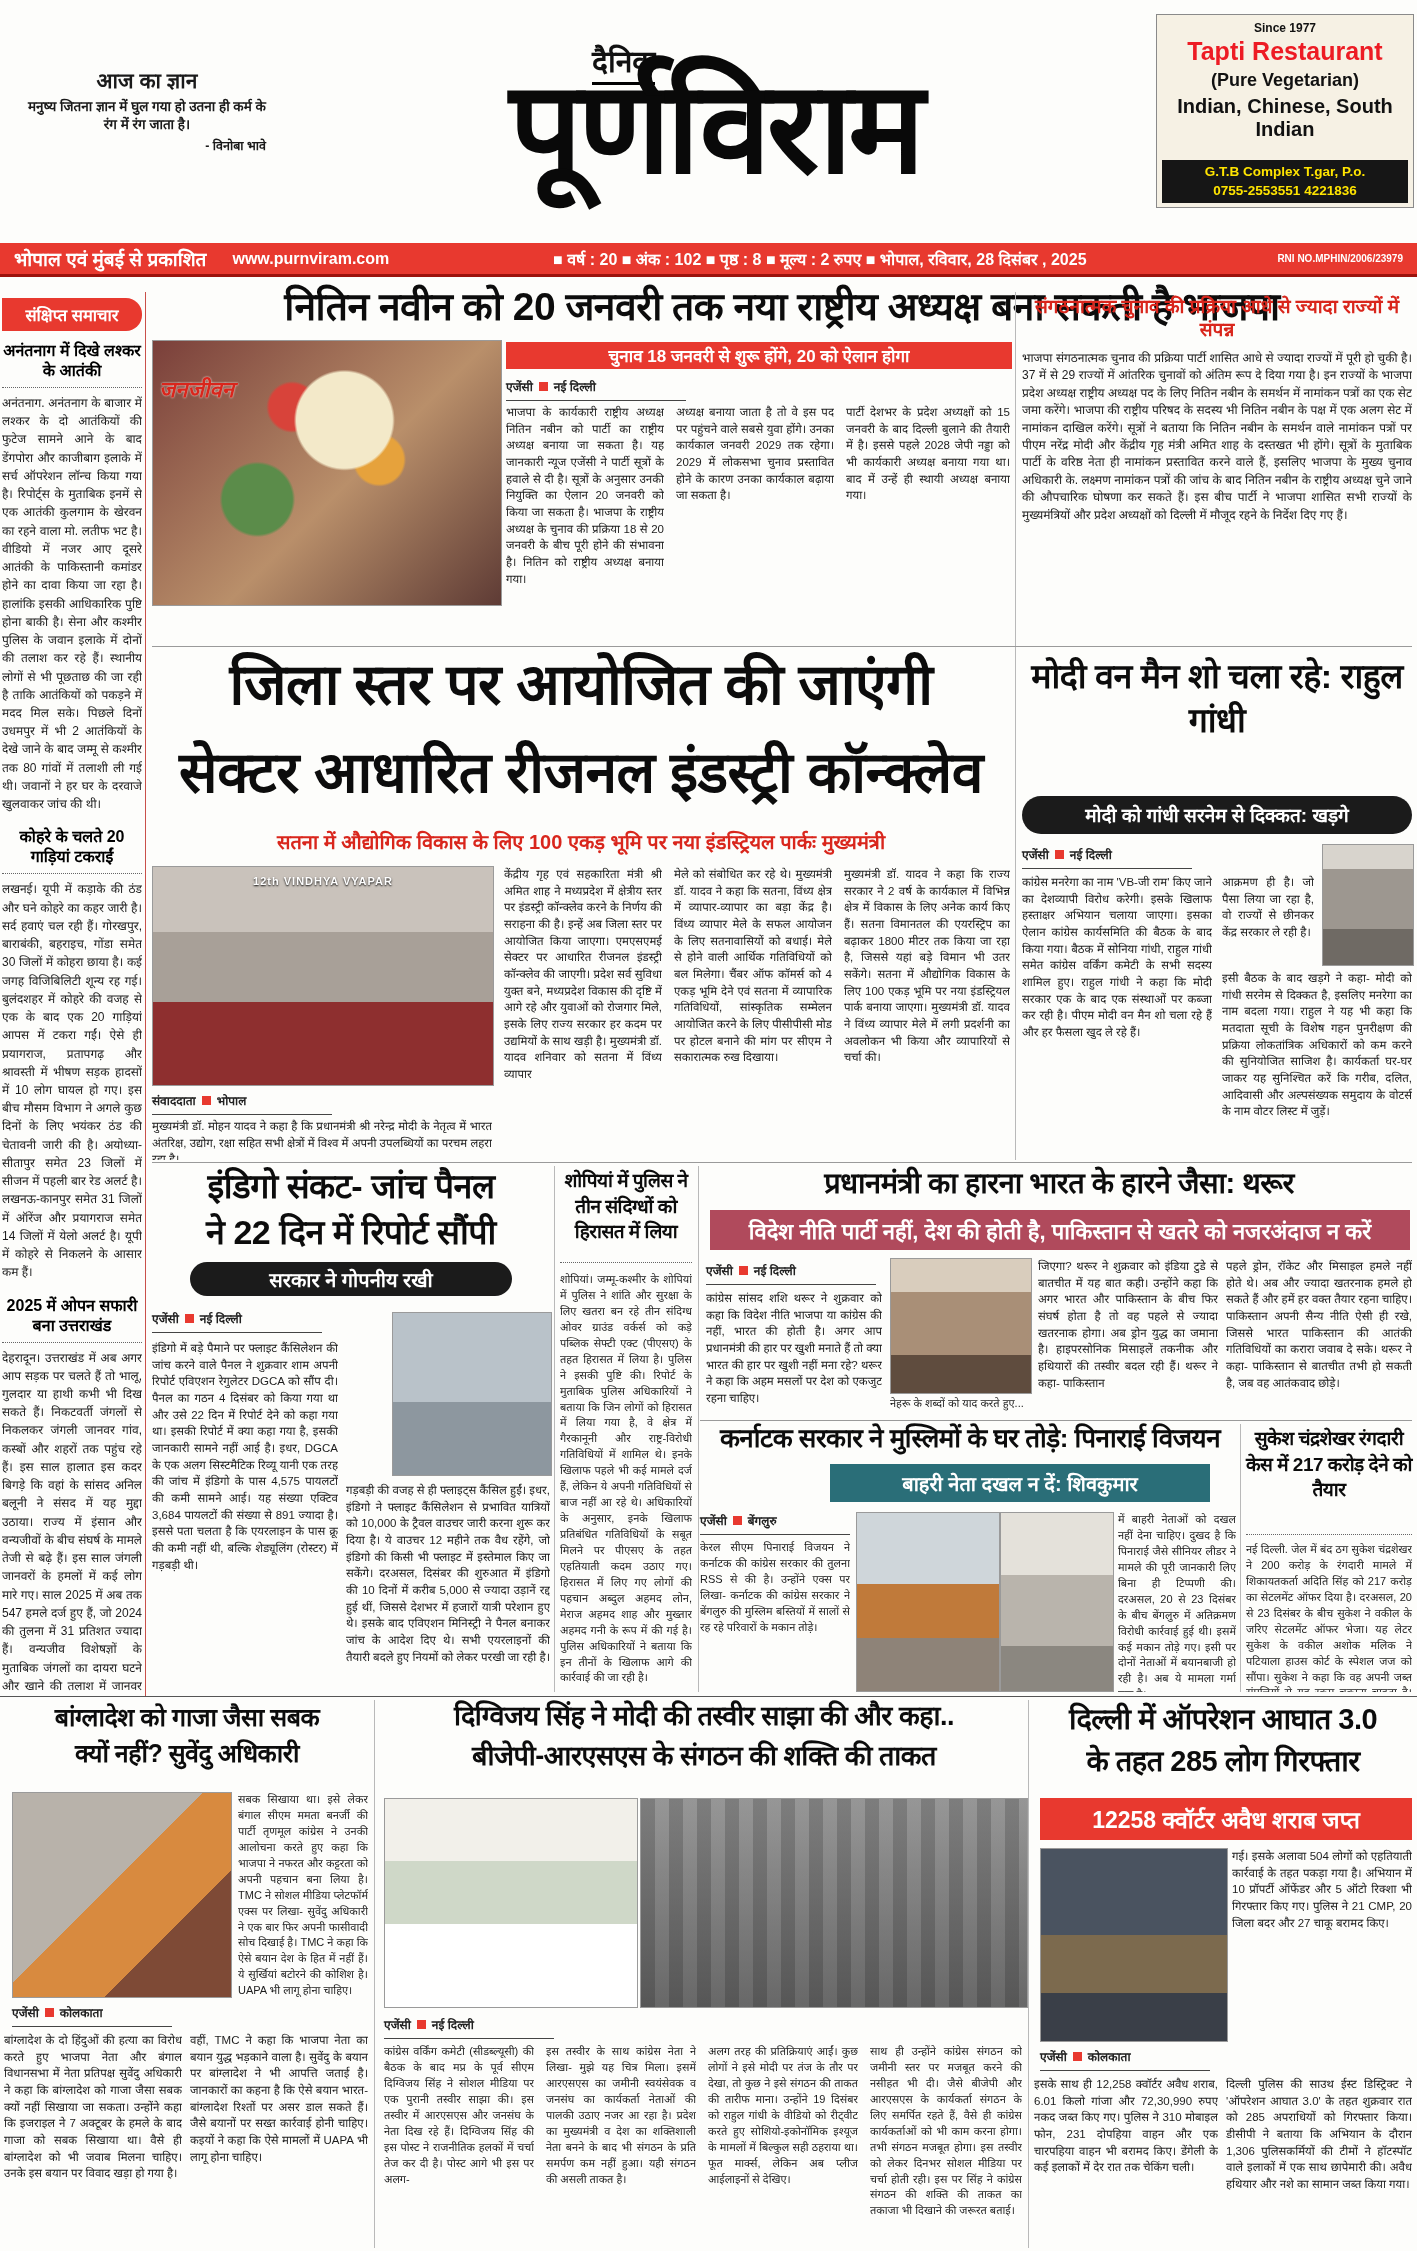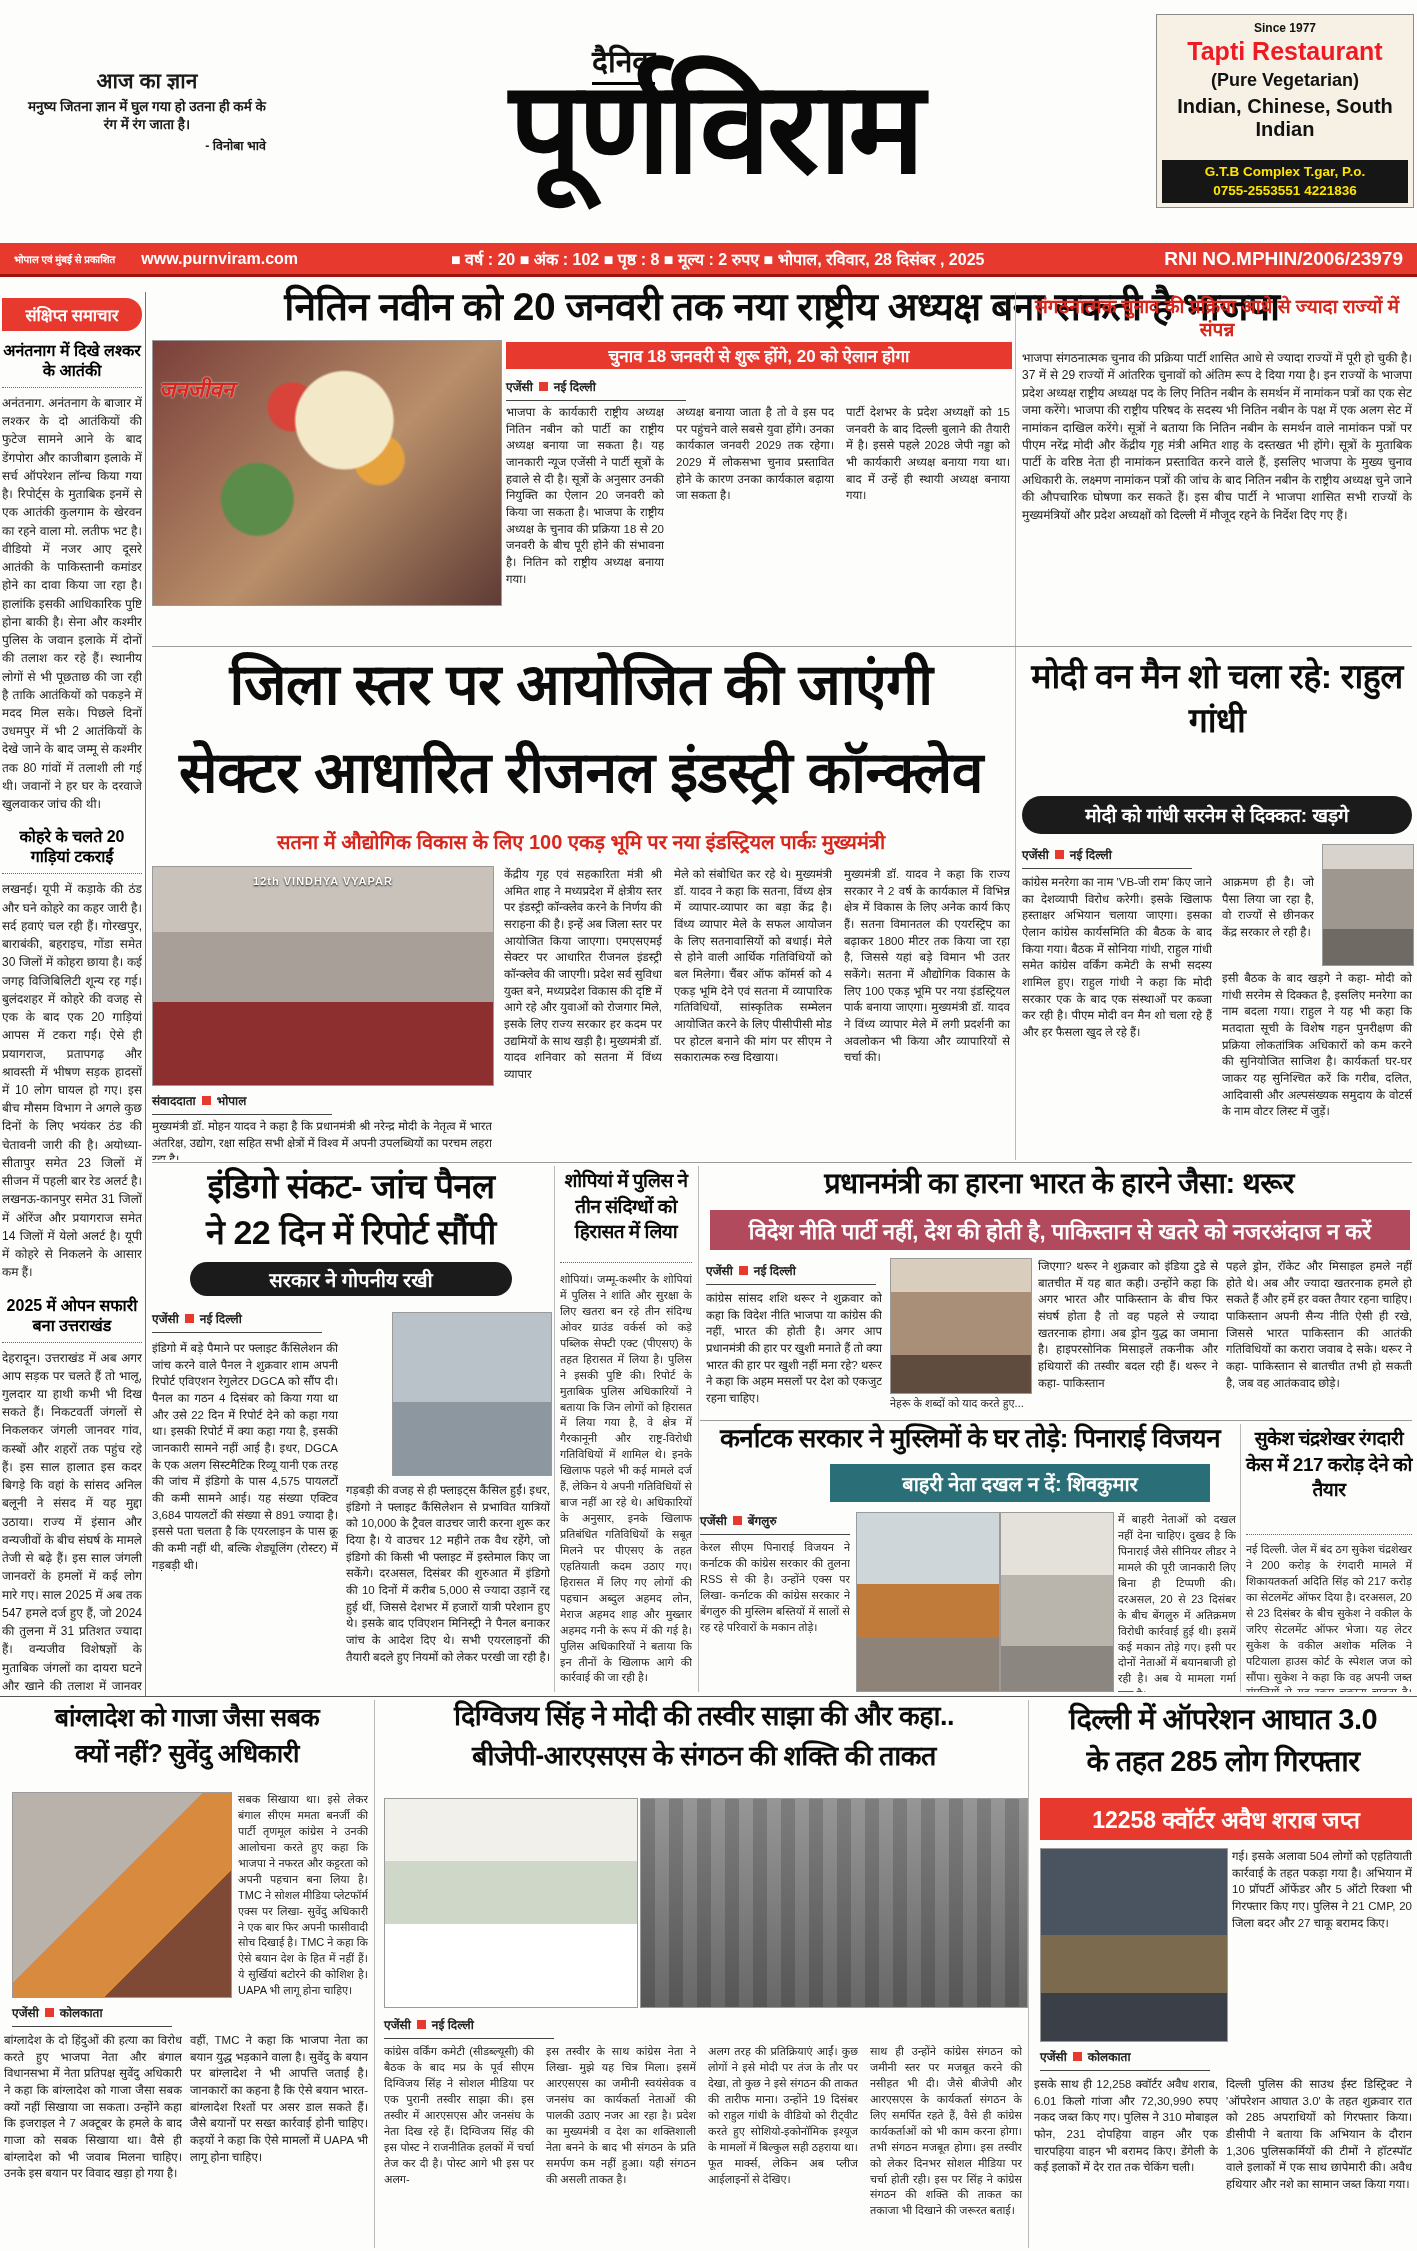--- a/index.html
+++ b/index.html
@@ -71,24 +71,24 @@
     <div style="font-size:25px;font-weight:bold;color:#ed1c24;margin-top:2px;">Tapti Restaurant</div>
     <div style="font-size:18px;font-weight:bold;margin-top:4px;">(Pure Vegetarian)</div>
     <div style="font-size:20px;font-weight:bold;margin-top:4px;line-height:1.15;">Indian, Chinese, South Indian</div>
     <div style="position:absolute;left:5px;right:5px;bottom:4px;background:#161616;color:#ffe400;font-weight:bold;font-size:13.5px;line-height:1.45;padding:2px 0;">
       <div>G.T.B Complex T.gar, P.o.</div>
       <div>0755-2553551 4221836</div>
     </div>
   </div>
 
   <div class="abs infobar" style="left:0;top:243px;width:1417px;height:34px;box-sizing:border-box;">
-    <span style="font-size:10px;">भोपाल एवं मुंबई से प्रकाशित</span>
+    <span style="font-size:19px;">भोपाल एवं मुंबई से प्रकाशित</span>
     <span style="font-size:16px;">www.purnviram.com</span>
     <span style="font-size:16px;flex:1;text-align:center;">■ वर्ष : 20 ■ अंक : 102 ■ पृष्ठ : 8 ■ मूल्य : 2 रुपए ■ भोपाल, रविवार, 28 दिसंबर , 2025</span>
-    <span style="font-size:19px;padding-left:27px;">RNI NO.MPHIN/2006/23979</span>
+    <span style="font-size:10px;padding-left:27px;">RNI NO.MPHIN/2006/23979</span>
   </div>
 
   <div class="abs" style="left:2px;top:292px;width:144px;height:1404px;overflow:hidden;border-right:1px solid #c9504a;padding-right:3px;box-sizing:border-box;">
     <div style="background:#e8392f;color:#fff;font-weight:bold;font-size:16.5px;text-align:center;
                 padding:5px 2px;border-radius:0 16px 16px 0;margin:6px 0 10px 0;">संक्षिप्त समाचार</div>
 
     <div>
       <div class="brief-title">अनंतनाग में दिखे लश्कर के आतंकी</div>
       <div class="dotted" style="margin:6px 0;"></div>
       <div class="body-txt" style="font-size:12px;line-height:1.52;">अनंतनाग. अनंतनाग के बाजार में लश्कर के दो आतंकियों की फुटेज सामने आने के बाद डेंगपोरा और काजीबाग इलाके में सर्च ऑपरेशन लॉन्च किया गया है। रिपोर्ट्स के मुताबिक इनमें से एक आतंकी कुलगाम के खेरवन का रहने वाला मो. लतीफ भट है। वीडियो में नजर आए दूसरे आतंकी के पाकिस्तानी कमांडर होने का दावा किया जा रहा है। हालांकि इसकी आधिकारिक पुष्टि होना बाकी है। सेना और कश्मीर पुलिस के जवान इलाके में दोनों की तलाश कर रहे हैं। स्थानीय लोगों से भी पूछताछ की जा रही है ताकि आतंकियों को पकड़ने में मदद मिल सके। पिछले दिनों उधमपुर में भी 2 आतंकियों के देखे जाने के बाद जम्मू से कश्मीर तक 80 गांवों में तलाशी ली गई थी। जवानों ने हर घर के दरवाजे खुलवाकर जांच की थी।</div>

